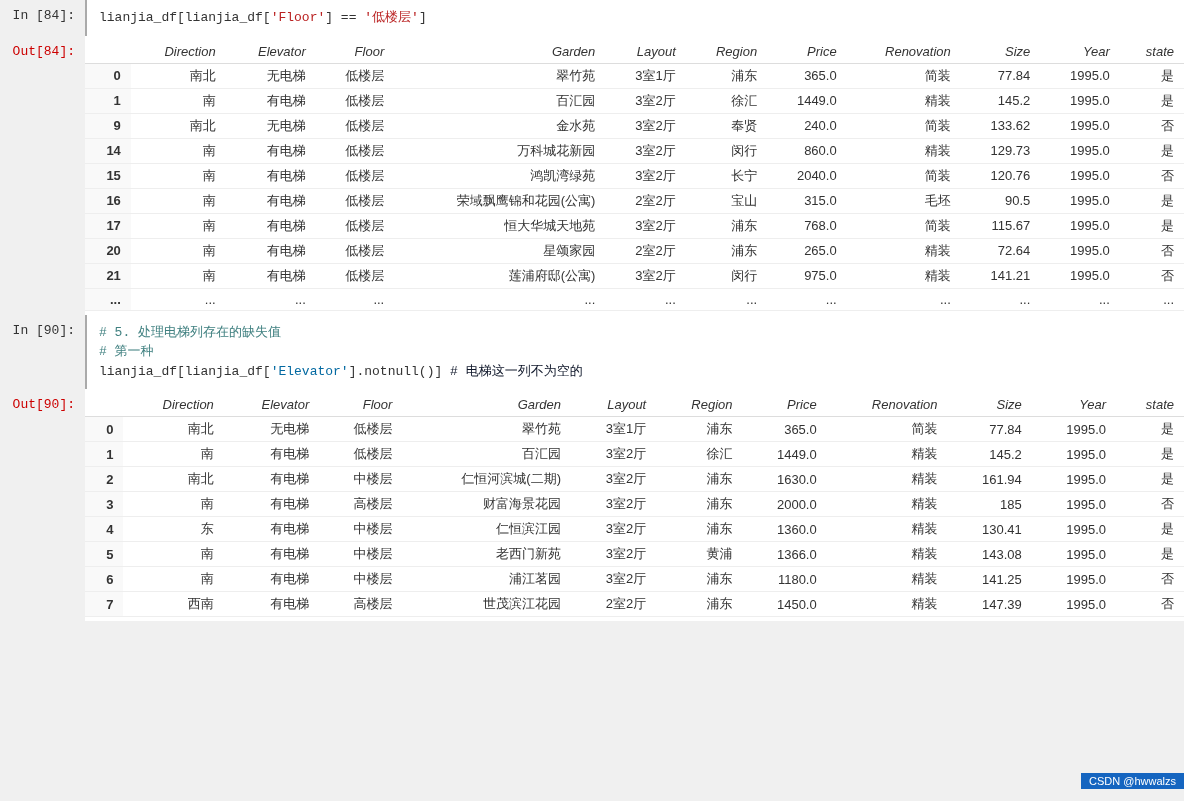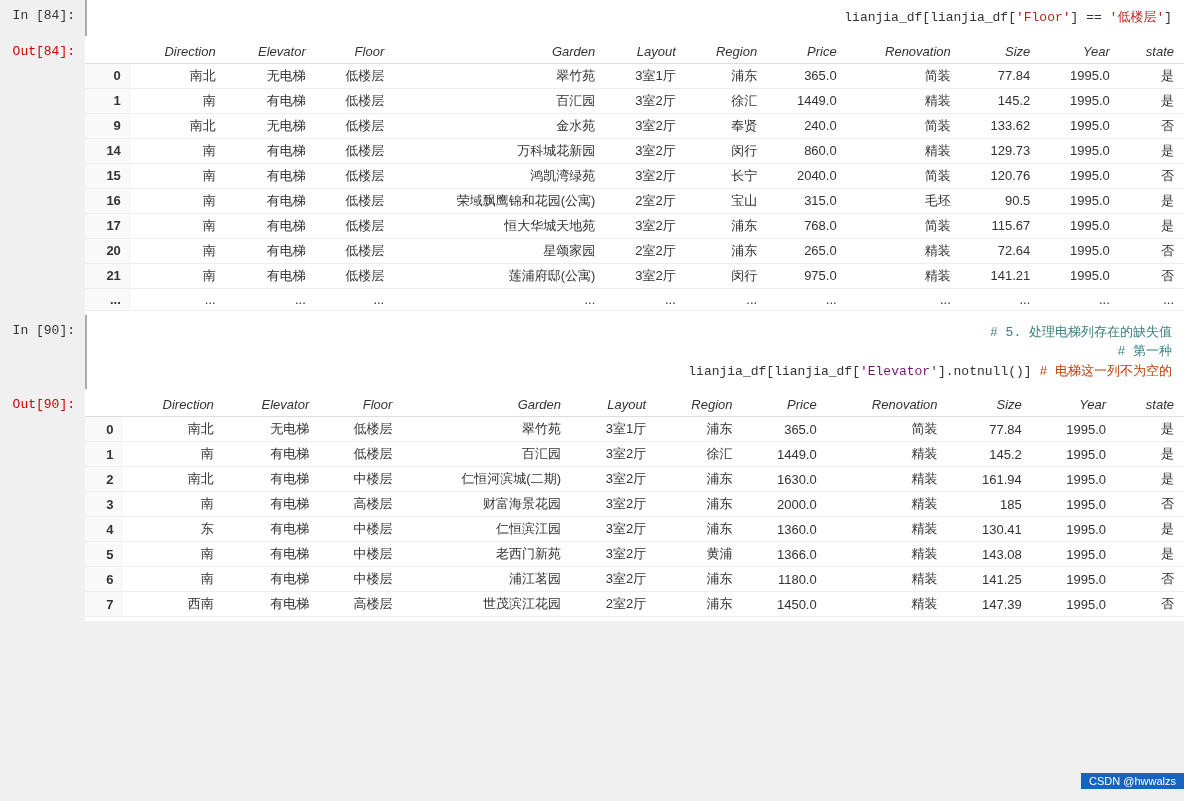--- a/index.html
+++ b/index.html
@@ -46,21 +46,20 @@
       background: #fff;
       border-left: 2px solid #aaa;
       padding: 8px 12px;
     }
 
     .code-line {
       font-family: 'Courier New', monospace;
       font-size: 13px;
       color: #333;
       line-height: 1.5;
-      text-align: right;
     }
 
     
     .output-cell .cell-content {
       background: #fff;
       padding: 0;
     }
 
     .output-label {
       color: #c00;
@@ -310,21 +309,21 @@
   </div>
 
   <div class="cell input-cell">
     <div class="cell-label in-label">
       <span>In  [90]:</span>
     </div>
     <div class="cell-content">
       <div class="code-line comment"># 5. 处理电梯列存在的缺失值</div>
       <div class="code-line comment"># 第一种</div>
       <div class="code-line">
-        <span style="color:#333">lianjia_df[lianjia_df[</span><span style="color:#701a75">'Elevator'</span><span style="color:#333">].notnull()]  </span><span style="color:#c2410c"># 电梯这一列不为空的</span>
+        <span style="color:#333">lianjia_df[lianjia_df[</span><span style="color:#0369a1">'Elevator'</span><span style="color:#333">].notnull()]  </span><span style="color:#0f172a"># 电梯这一列不为空的</span>
       </div>
     </div>
   </div>
 
   <div class="cell output-cell">
     <div class="cell-label output-label">
       <span>Out[90]:</span>
     </div>
     <div class="cell-content">
       <div class="df-table-wrapper">

